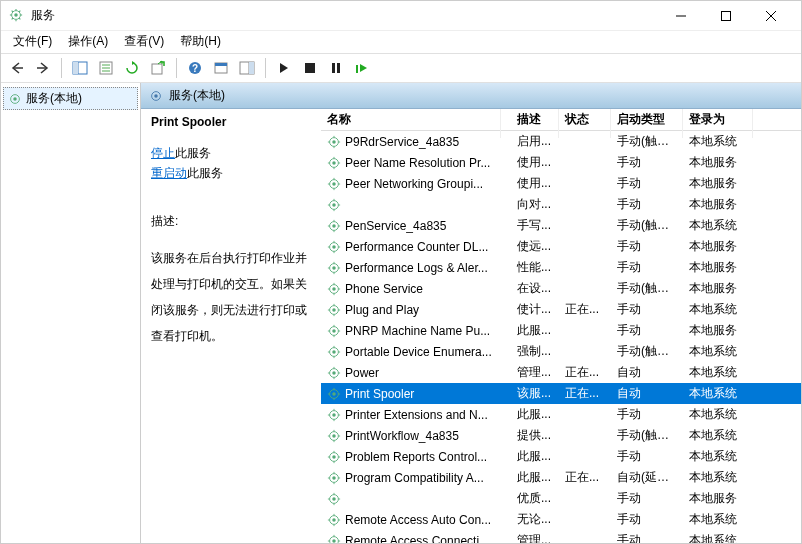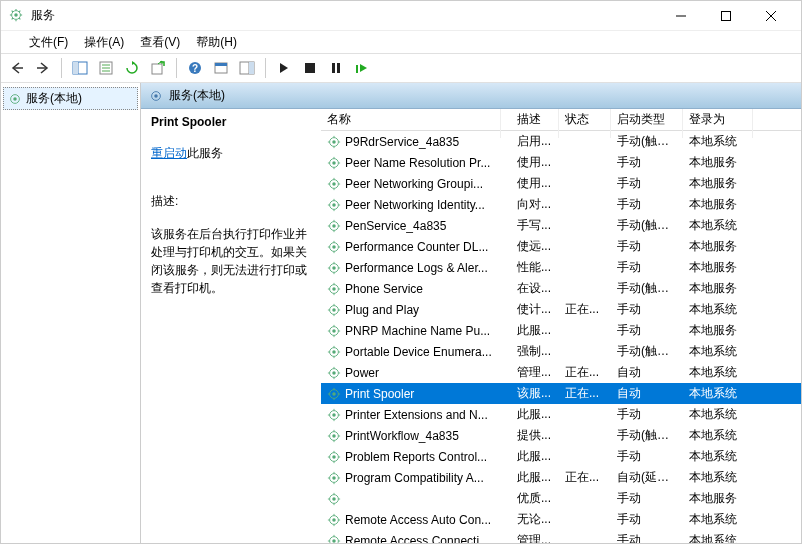--- a/index.html
+++ b/index.html
@@ -3,40 +3,40 @@
 <meta charset="utf-8">
 <style>
 * { box-sizing: border-box; margin: 0; padding: 0; }
 body { font-family: "Microsoft YaHei", "Segoe UI", sans-serif; font-size: 12px; background: #fff; width: 802px; height: 544px; overflow: hidden; }
 .window { width: 802px; height: 544px; border: 1px solid #ccc; display: flex; flex-direction: column; }
 .titlebar { height: 30px; display: flex; align-items: center; padding: 0 8px; border-bottom: 1px solid #eee; }
 .titlebar .icon { width: 16px; height: 16px; margin-right: 6px; }
 .titlebar .title { flex: 1; font-size: 12px; }
 .titlebar .winbtns { display: flex; gap: 0; }
 .titlebar .winbtn { width: 45px; height: 28px; display: flex; align-items: center; justify-content: center; font-size: 12px; }
-.menubar { height: 22px; display: flex; align-items: center; padding: 0 20px; font-size: 12px; }
+.menubar { height: 22px; display: flex; padding: 0 4px; font-size: 12px; }
 .menubar .menuitem { padding: 2px 8px; }
 .toolbar { height: 30px; display: flex; align-items: center; padding: 2px 4px; border-top: 1px solid #e0e0e0; border-bottom: 1px solid #e0e0e0; gap: 2px; }
 .toolbar .tbtn { width: 24px; height: 24px; display: flex; align-items: center; justify-content: center; border: 1px solid transparent; }
 .toolbar .sep { width: 1px; height: 20px; background: #ccc; margin: 0 4px; }
 .body { flex: 1; display: flex; overflow: hidden; }
 .tree { width: 140px; border-right: 1px solid #ccc; padding: 4px 2px; }
 .tree-item { display: flex; align-items: center; gap: 4px; padding: 2px 4px; background: #e5f3ff; border: 1px dotted #888; }
 .main { flex: 1; display: flex; flex-direction: column; overflow: hidden; }
 .main-header { height: 26px; background: linear-gradient(#d7e8f7, #a6c9e2); display: flex; align-items: center; padding: 0 8px; gap: 6px; border-bottom: 1px solid #8fb0cc; }
 .main-body { flex: 1; display: flex; overflow: hidden; }
 .detail-pane { width: 180px; padding: 6px 10px; font-size: 12px; }
 .detail-pane .sname { font-weight: bold; margin-bottom: 14px; }
 .detail-pane .link { color: #0066cc; text-decoration: underline; cursor: pointer; }
 .detail-pane .actions { margin-bottom: 30px; line-height: 20px; }
 .detail-pane .desc-label { margin-bottom: 15px; }
-.detail-pane .desc-text { line-height: 18px; }
+.detail-pane .desc-text { line-height: 26px; }
 .list { flex: 1; overflow: hidden; display: flex; flex-direction: column; }
 .listhead { display: flex; border-bottom: 1px solid #ddd; height: 22px; align-items: center; font-size: 12px; }
-.listhead .col { padding: 10px 6px; border-right: 1px solid #eee; position: relative; }
+.listhead .col { padding: 10px 6px; border-right: 1px solid #eee; position: relative; font-weight: bold; }
 .listhead .sortarrow { position: absolute; left: 50%; top: -1px; transform: translateX(-50%); font-size: 8px; color: #666; }
 .col-name { width: 180px; }
 .col-desc { width: 48px; margin-left: 10px; }
 .col-status { width: 52px; }
 .col-start { width: 72px; }
 .col-logon { width: 70px; }
 .listbody { flex: 1; overflow-y: auto; }
 .row { display: flex; height: 21px; align-items: center; font-size: 12px; }
 .row.selected { background: #0078d7; color: #fff; }
 .row .cell { padding: 0 6px; white-space: nowrap; overflow: hidden; text-overflow: ellipsis; }
@@ -196,20 +196,21 @@
         <span class="gear-icon"><svg viewBox="0 0 16 16">
               <circle cx="8" cy="8" r="5" fill="none" stroke="#47a"></circle>
               <circle cx="8" cy="8" r="2" fill="#47a"></circle>
             </svg></span>
         <span>服务(本地)</span>
       </div>
       <div class="main-body">
         <div class="detail-pane">
           <div class="sname">Print Spooler</div>
           <div class="actions">
+            <div><span class="link">停止</span><span>此服务</span></div>
             <div><span class="link">重启动</span><span>此服务</span></div>
           </div>
           <div class="desc-label">描述:</div>
           <div class="desc-text">该服务在后台执行打印作业并处理与打印机的交互。如果关闭该服务，则无法进行打印或查看打印机。</div>
         </div>
 
         <div class="list">
           <div class="listhead">
             <div class="col col-name"><span>名称</span><span class="sortarrow">˄</span></div>
             <div class="col col-desc">描述</div>
@@ -280,21 +281,20 @@
                   <span class="gear-icon"><svg viewBox="0 0 16 16">
                       <circle cx="8" cy="8" r="5" fill="none" stroke="#5a7"></circle>
                       <circle cx="8" cy="8" r="2" fill="#5a7"></circle>
                       <g stroke="#5a7" stroke-width="1">
                         <line x1="8" y1="1" x2="8" y2="3"></line>
                         <line x1="8" y1="13" x2="8" y2="15"></line>
                         <line x1="1" y1="8" x2="3" y2="8"></line>
                         <line x1="13" y1="8" x2="15" y2="8"></line>
                       </g>
                     </svg></span>
-                  <span>Peer Networking Identity...</span>
                 </div>
                 <div class="cell col-desc">向对...</div>
                 <div class="cell col-status"></div>
                 <div class="cell col-start">手动</div>
                 <div class="cell col-logon">本地服务</div>
               </div>
               <div class="row">
                 <div class="cell col-name">
                   <span class="gear-icon"><svg viewBox="0 0 16 16">
                       <circle cx="8" cy="8" r="5" fill="none" stroke="#5a7"></circle>

